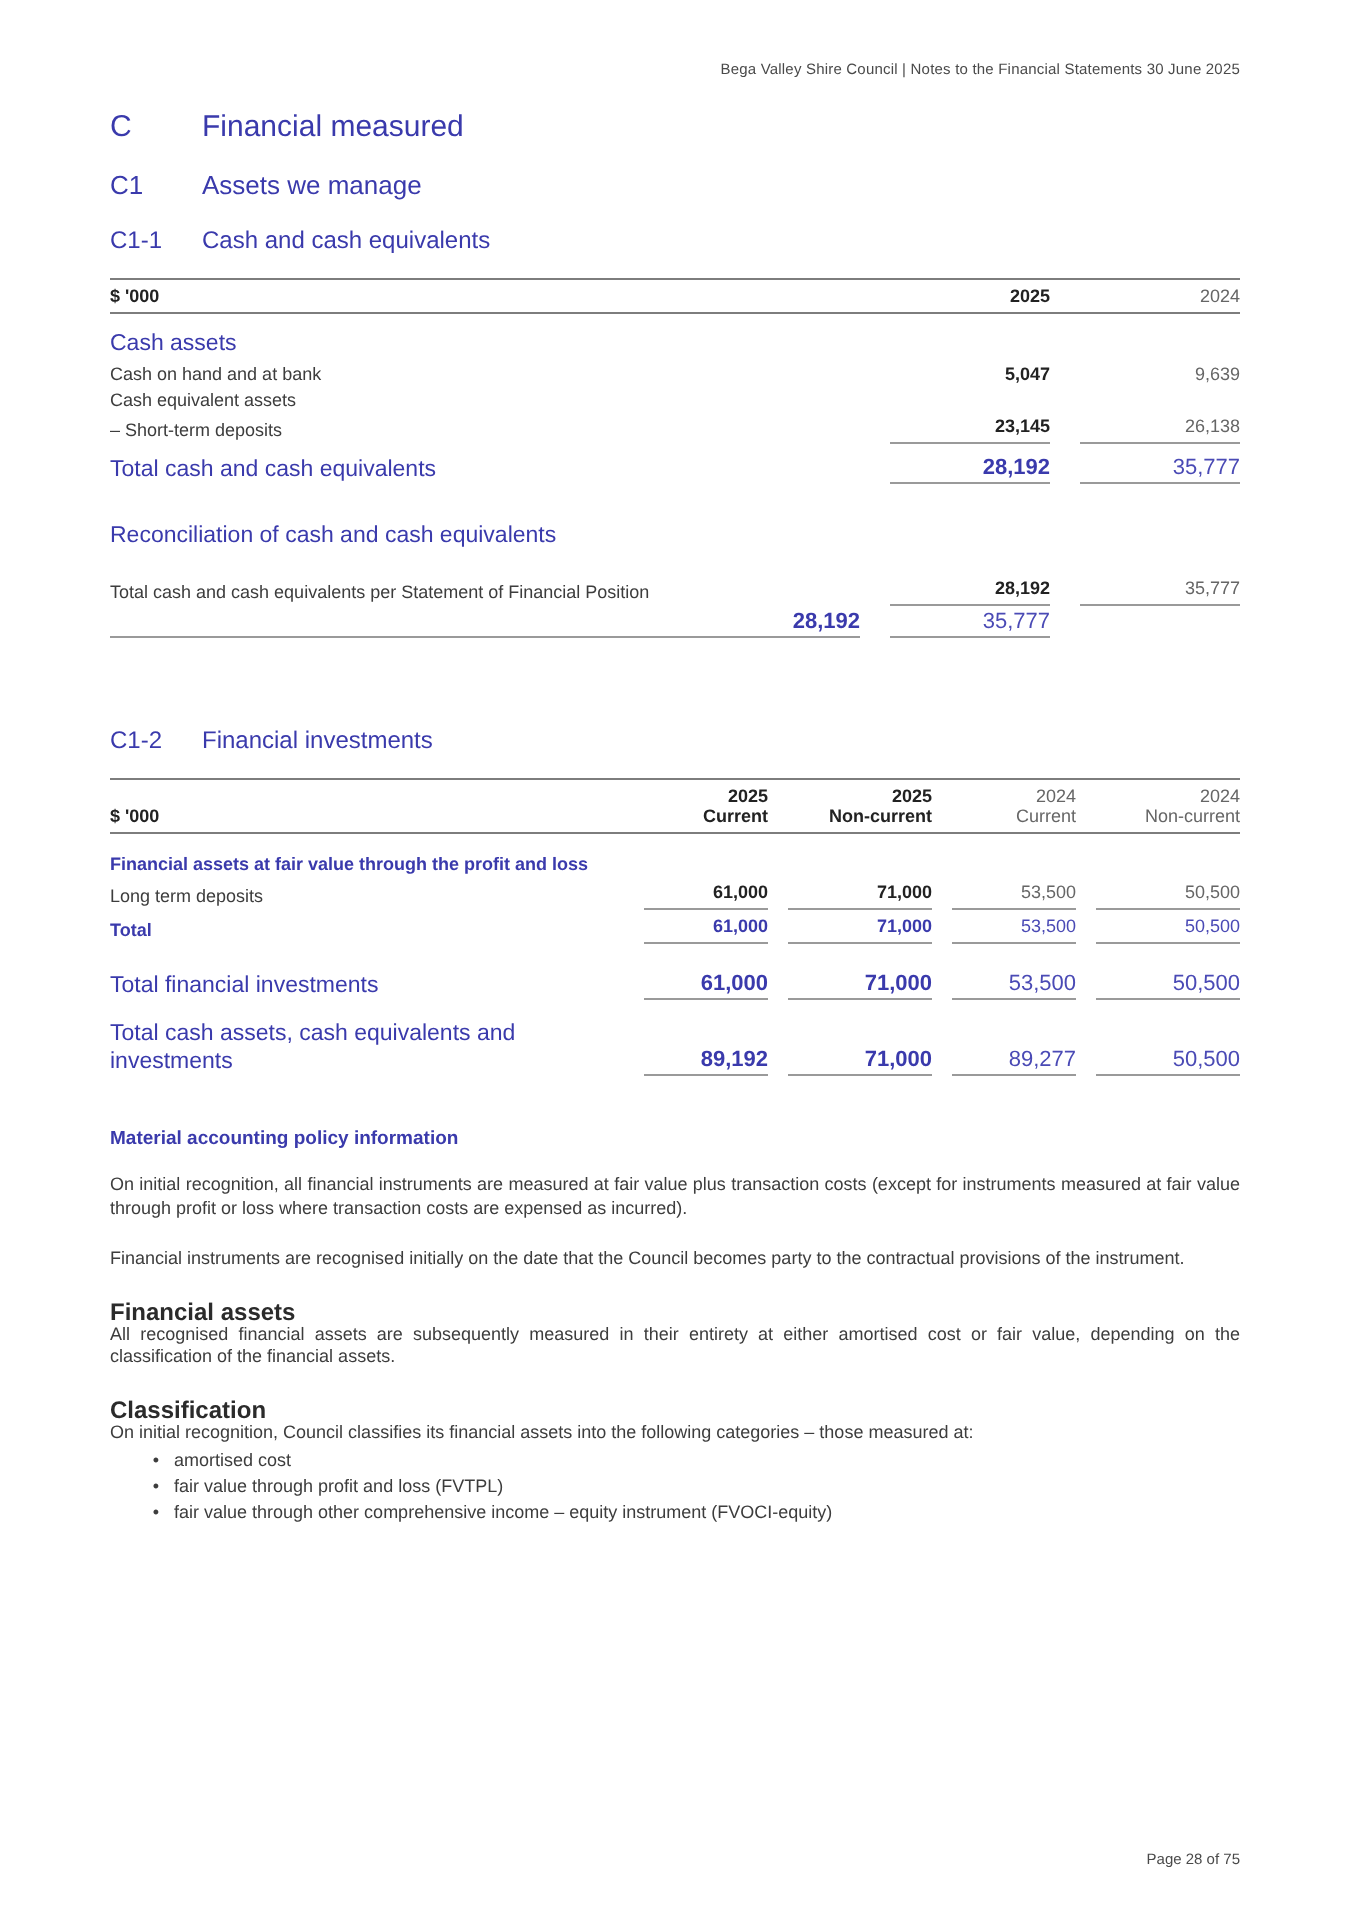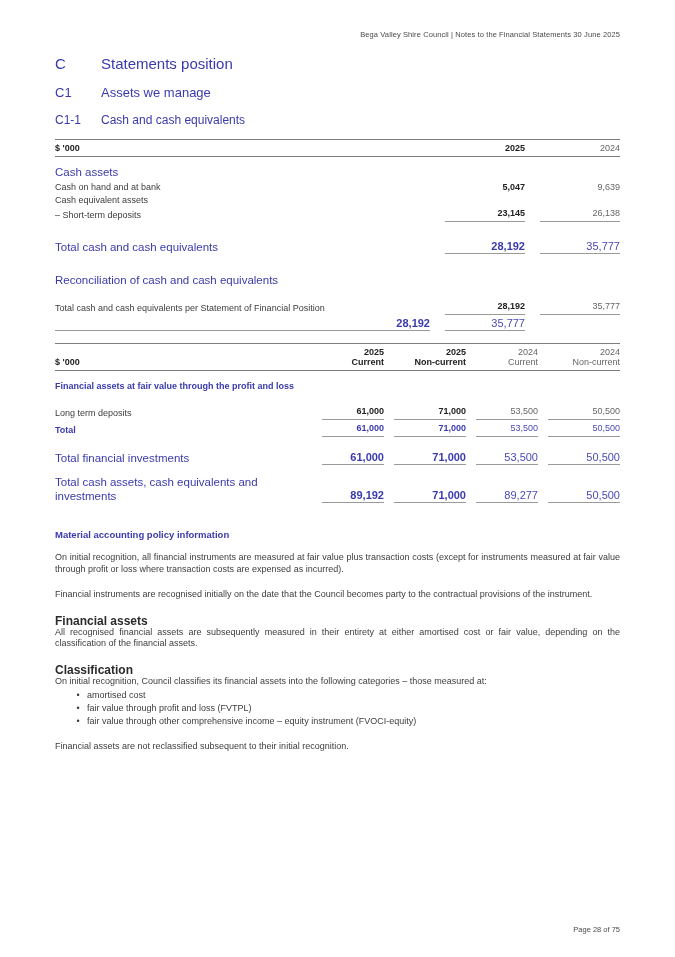--- a/index.html
+++ b/index.html
@@ -81,21 +81,21 @@
 </head>
 <body>
 
 <div class="page">
   <div class="content">
 
     <div class="doc-header">Bega Valley Shire Council | Notes to the Financial Statements 30 June 2025</div>
 
     <div class="h-row h-c">
       <span class="h-num">C</span>
-      <span>Statements position</span>
+      <span>Financial measured</span>
     </div>
     <div class="h-row h-c1">
       <span class="h-num">C1</span>
       <span>Assets we manage</span>
     </div>
     <div class="h-row h-c11">
       <span class="h-num">C1-1</span>
       <span>Cash and cash equivalents</span>
     </div>
 
@@ -116,41 +116,45 @@
       <div class="grid2 row">
         <span>Cash equivalent assets</span>
         <span class="num v25"></span>
         <span class="num v24"></span>
       </div>
       <div class="grid2 row">
         <span>– Short-term deposits</span>
         <span class="num v25 u">23,145</span>
         <span class="num v24 u">26,138</span>
       </div>
-      <div class="grid2" style="margin-top:18px;">
+      <div class="grid2" style="margin-top:6px;">
         <span class="tot-label">Total cash and cash equivalents</span>
         <span class="num tot-v25 u">28,192</span>
         <span class="num tot-v24 u">35,777</span>
       </div>
     </div>
 
     <div>
       <div class="sec-head" style="margin-top:20px;">Reconciliation of cash and cash equivalents</div>
 
       <div class="grid2 row" style="margin-top:14px;">
         <span>Total cash and cash equivalents per Statement of Financial Position</span>
         <span class="num v25 u">28,192</span>
         <span class="num v24 u">35,777</span>
       </div>
       <div class="grid2" style="margin-top:2px;">
         <span class="num tot-v25 u">28,192</span>
         <span class="num tot-v24 u">35,777</span>
       </div>
     </div>
 
+    <div class="h-row h-c12">
+      <span class="h-num">C1-2</span>
+      <span>Financial investments</span>
+    </div>
 
     <div>
       <div class="grid4 thead">
         <span class="unit" style="align-self:end;">$ '000</span>
         <span class="num">
           <span class="yr-bold" style="display:block;">2025</span>
           <span class="yr-bold" style="display:block;">Current</span>
         </span>
         <span class="num">
           <span class="yr-bold" style="display:block;">2025</span>
@@ -161,21 +165,21 @@
           <span class="yr-reg" style="display:block;">Current</span>
         </span>
         <span class="num">
           <span class="yr-reg" style="display:block;">2024</span>
           <span class="yr-reg" style="display:block;">Non-current</span>
         </span>
       </div>
 
       <div class="blue-bold-9" style="margin-top:10px;">Financial assets at fair value through the profit and loss</div>
 
-      <div class="grid4 row" style="margin-top:14px;">
+      <div class="grid4 row" style="margin-top:3px;">
         <span>Long term deposits</span>
         <span class="num v25 u">61,000</span>
         <span class="num v25 u">71,000</span>
         <span class="num v24 u">53,500</span>
         <span class="num v24 u">50,500</span>
       </div>
       <div class="grid4 row" style="margin-top:2px;">
         <span class="blue-bold-9">Total</span>
         <span class="num u" style="font-weight:bold;color:#3a3aac;">61,000</span>
         <span class="num u" style="font-weight:bold;color:#3a3aac;">71,000</span>
@@ -221,20 +225,19 @@
           </div>
           <div class="bullet-row">
             <span class="bullet-dot">•</span>
             <span>fair value through profit and loss (FVTPL)</span>
           </div>
           <div class="bullet-row">
             <span class="bullet-dot">•</span>
             <span>fair value through other comprehensive income – equity instrument (FVOCI-equity)</span>
           </div>
         </div>
-        <p class="body-p" style="margin-top:13px;">Financial assets are not reclassified subsequent to their initial recognition.</p>
       </div>
     </div>
 
   </div>
 
   <div class="doc-footer">Page 28 of 75</div>
 </div>
 
 </body></html>

